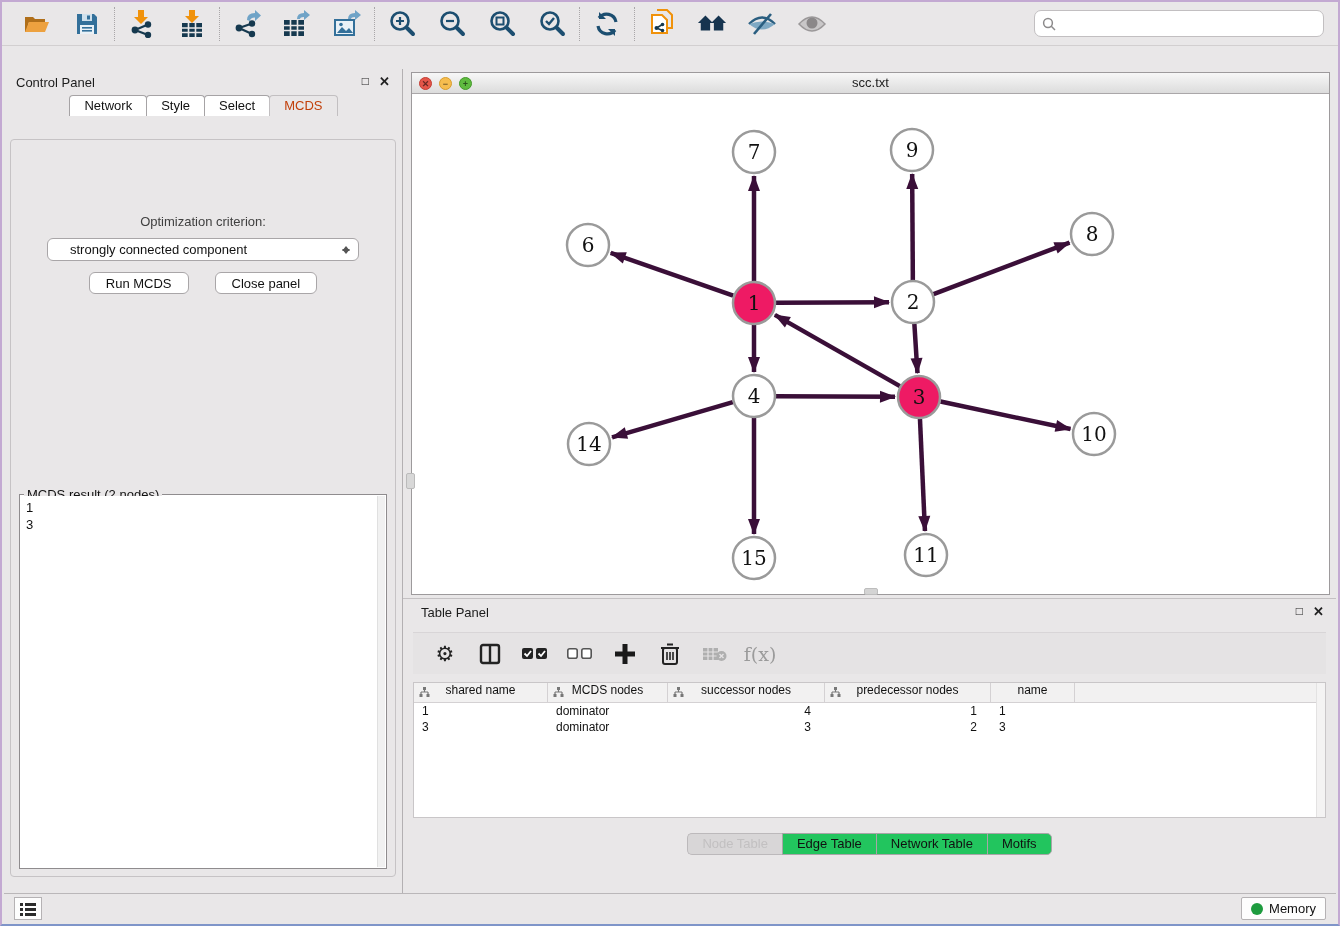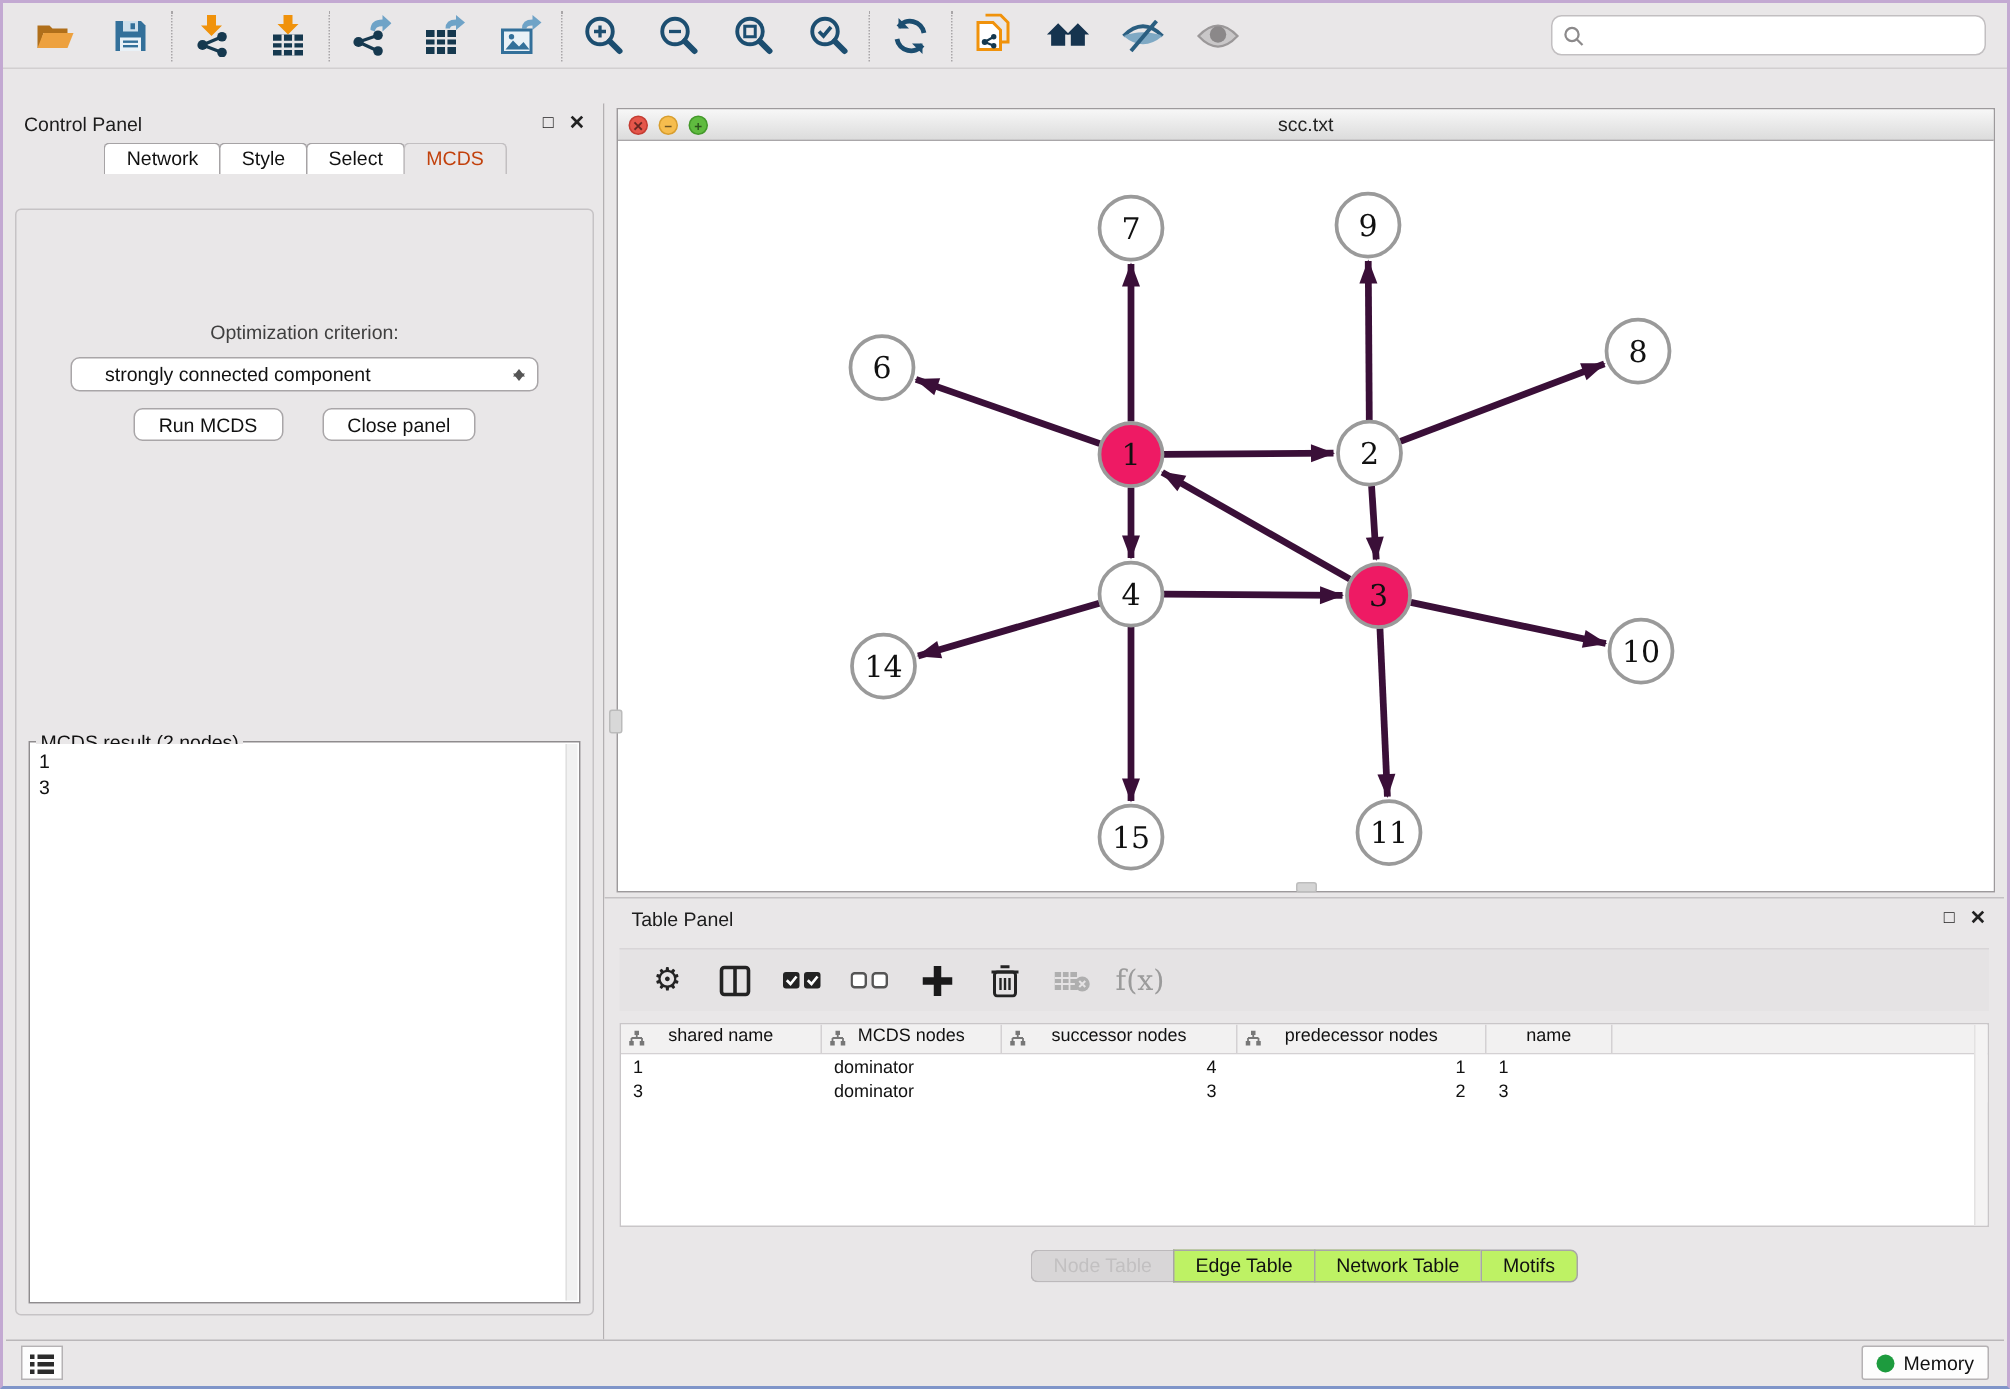--- a/index.html
+++ b/index.html
@@ -73,21 +73,21 @@
   .fx-glyph { font-family:"DejaVu Serif",serif; font-size:19px; color:#9b9b9b; }
   .tablewrap { position:absolute; left:10px; right:10px; top:83px; bottom:75px; background:#fff; border:1px solid #c9c6c8; overflow:hidden; }
   .thead { display:flex; height:20px; background:#f2f1f1; border-bottom:1px solid #d4d1d3; }
   .th { display:flex; border-right:1px solid #d4d1d3; font-size:12px; color:#111; position:relative; }
   .th .hlabel { flex:1; text-align:center; }
   .th .hicon { position:absolute; left:5px; top:4px; }
   .trow { display:flex; height:16px; font-size:12px; color:#111; background:#fff; }
   .td { overflow:hidden; white-space:nowrap; line-height:16px; }
   .tscroll { position:absolute; right:0; top:0; bottom:0; width:9px; background:#f4f3f3; border-left:1px solid #e3e2e2; }
   .btabs { position:absolute; left:0; right:0; bottom:38px; display:flex; justify-content:center; }
-  .btab { background:#bef264; border:1px solid #a8a5a7; border-right:none; height:22px; line-height:20px; font-size:13px; padding:0 14px; color:#111; cursor:pointer; }
+  .btab { background:#22c55e; border:1px solid #a8a5a7; border-right:none; height:22px; line-height:20px; font-size:13px; padding:0 14px; color:#111; cursor:pointer; }
   .btab:first-child { border-radius:5px 0 0 5px; }
   .btab:last-child { border-radius:0 5px 5px 0; border-right:1px solid #a8a5a7; }
   .btab.active { background:#d8d6d7; color:#c2c0c1; border-color:#bcb9bb; }
 
   
   .statusbar { position:absolute; left:2px; right:2px; bottom:2px; height:29px; background:#e9e7e8; border-top:1px solid #bab7b9; }
   .listbtn { position:absolute; left:10px; top:3px; width:28px; height:23px; background:#fdfdfd; border:1px solid #b5b2b4; display:flex; align-items:center; justify-content:center; cursor:pointer; }
   .membtn { position:absolute; right:10px; top:3px; height:23px; background:#fdfdfd; border:1px solid #b5b2b4; border-radius:2px; display:flex; align-items:center; gap:6px; padding:0 9px; font-size:13px; color:#111; cursor:pointer; }
   .memdot { width:12px; height:12px; border-radius:50%; background:#1d9b3e; }
 </style>

